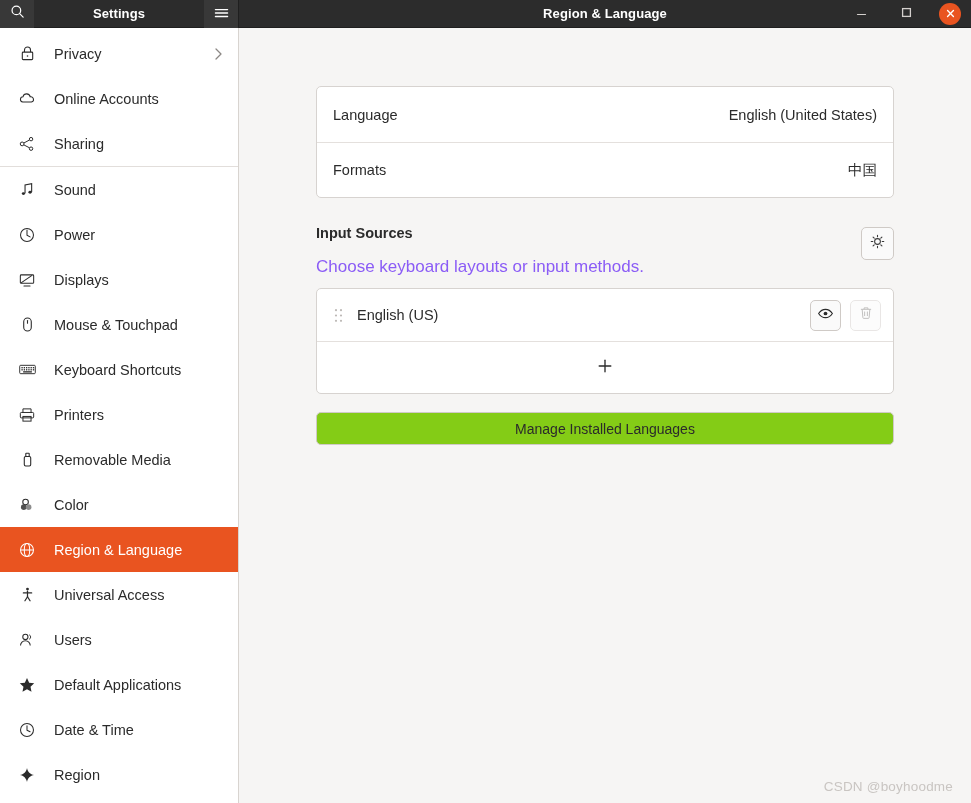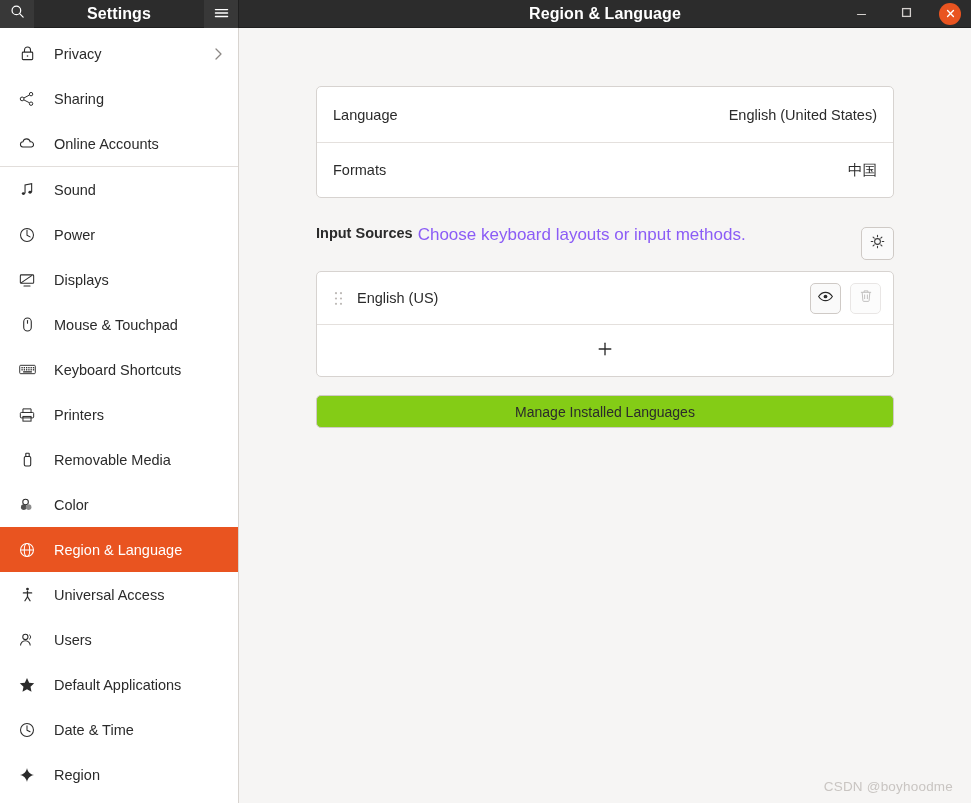--- a/index.html
+++ b/index.html
@@ -20,21 +20,21 @@
   .tb-left {
     width:239px; flex:0 0 239px; display:flex; align-items:center;
     position:relative; border-right:1px solid #1f1f1f;
   }
   .tb-iconbtn {
     width:34px; height:28px; display:flex; align-items:center; justify-content:center;
     background:#383838; cursor:default;
   }
   .tb-iconbtn.hamb { margin-left:auto; }
   .tb-title {
-    flex:1; text-align:center; font-size:16px; font-weight:bold;
+    flex:1; text-align:center; font-size:13px; font-weight:bold;
     letter-spacing:.1px; line-height:28px; white-space:nowrap;
   }
   .tb-left .tb-title { position:absolute; left:0; right:0; text-align:center; }
   .tb-right { flex:1; display:flex; align-items:center; position:relative; }
   .tb-right .tb-title { position:absolute; left:0; right:0; }
   .tb-wc { margin-left:auto; display:flex; align-items:center; gap:21px;
            padding-right:10px; position:relative; z-index:2; }
   .wc { width:24px; height:24px; display:flex; align-items:center; justify-content:center; cursor:default; }
   .wc.close { background:#e95420; border-radius:50%; width:22px; height:22px; }
 
@@ -71,21 +71,21 @@
   .row {
     height:55px; display:flex; align-items:center; padding:0 16px;
     font-size:14.5px; color:#2b2b2b; cursor:default;
   }
   .row + .row { border-top:1px solid #e4e0dd; }
   .row .rv { margin-left:auto; color:#2b2b2b; }
 
   .section-head {
     display:flex; align-items:flex-start; margin:27px 0 11px 0;
   }
-  .sh-text { display:flex; gap:5px; }
+  .sh-text { display:flex; flex-direction:column; gap:16px; }
   .sh-title { font-size:14.5px; font-weight:bold; color:#2b2b2b; }
   .sh-sub { font-size:17px; color:#8b5cf6; }
   .sh-btn {
     margin-left:auto; width:33px; height:33px; border:1px solid #cfcac6;
     border-radius:5px; background:#fafafa; display:flex; align-items:center;
     justify-content:center; cursor:default; margin-top:2px;
   }
 
   .src-row {
     height:52px; display:flex; align-items:center; padding:0 12px 0 14px;
@@ -186,38 +186,38 @@
         <span class="lbl">Privacy</span>
         <span class="chev">
           <svg width="11" height="14" viewBox="0 0 11 14" fill="none" stroke="#8b8784" stroke-width="1.25" stroke-linecap="round" stroke-linejoin="round">
             <polyline points="3,2 8,7 3,12"></polyline>
           </svg>
         </span>
       </div>
 
       <div class="side-item">
         <span class="ic">
+          <svg width="18" height="18" viewBox="0 0 20 20" fill="none" stroke="#2b2b2b" stroke-width="1.15">
+            <path d="M5.3 13.4a3 3 0 01.3-5.97A4.1 4.1 0 0113.6 7.6a2.9 2.9 0 011.3 5.8z"></path>
+          </svg>
+        </span>
+        <span class="lbl">Online Accounts</span>
+      </div>
+
+      <div class="side-item">
+        <span class="ic">
           <svg width="18" height="18" viewBox="0 0 20 20" fill="none" stroke="#2b2b2b" stroke-width="1.1">
             <circle cx="14.5" cy="4.6" r="1.9"></circle>
             <circle cx="4.6" cy="9.9" r="2.1"></circle>
             <circle cx="14.5" cy="15.2" r="1.9"></circle>
             <line x1="6.5" y1="8.9" x2="12.7" y2="5.6"></line>
             <line x1="6.5" y1="11" x2="12.7" y2="14.2"></line>
           </svg>
         </span>
         <span class="lbl">Sharing</span>
-      </div>
-
-      <div class="side-item">
-        <span class="ic">
-          <svg width="18" height="18" viewBox="0 0 20 20" fill="none" stroke="#2b2b2b" stroke-width="1.15">
-            <path d="M5.3 13.4a3 3 0 01.3-5.97A4.1 4.1 0 0113.6 7.6a2.9 2.9 0 011.3 5.8z"></path>
-          </svg>
-        </span>
-        <span class="lbl">Online Accounts</span>
       </div>
 
       <div class="side-sep"></div>
 
       <div class="side-item">
         <span class="ic">
           <svg width="17" height="17" viewBox="0 0 18 18" fill="none" stroke="#2b2b2b" stroke-width="1.15">
             <path d="M6.4 13V4.2l7-1.4V11.6"></path>
             <ellipse cx="4.7" cy="13.3" rx="1.75" ry="1.5" fill="#2b2b2b" stroke="none"></ellipse>
             <ellipse cx="11.7" cy="11.9" rx="1.75" ry="1.5" fill="#2b2b2b" stroke="none"></ellipse>

